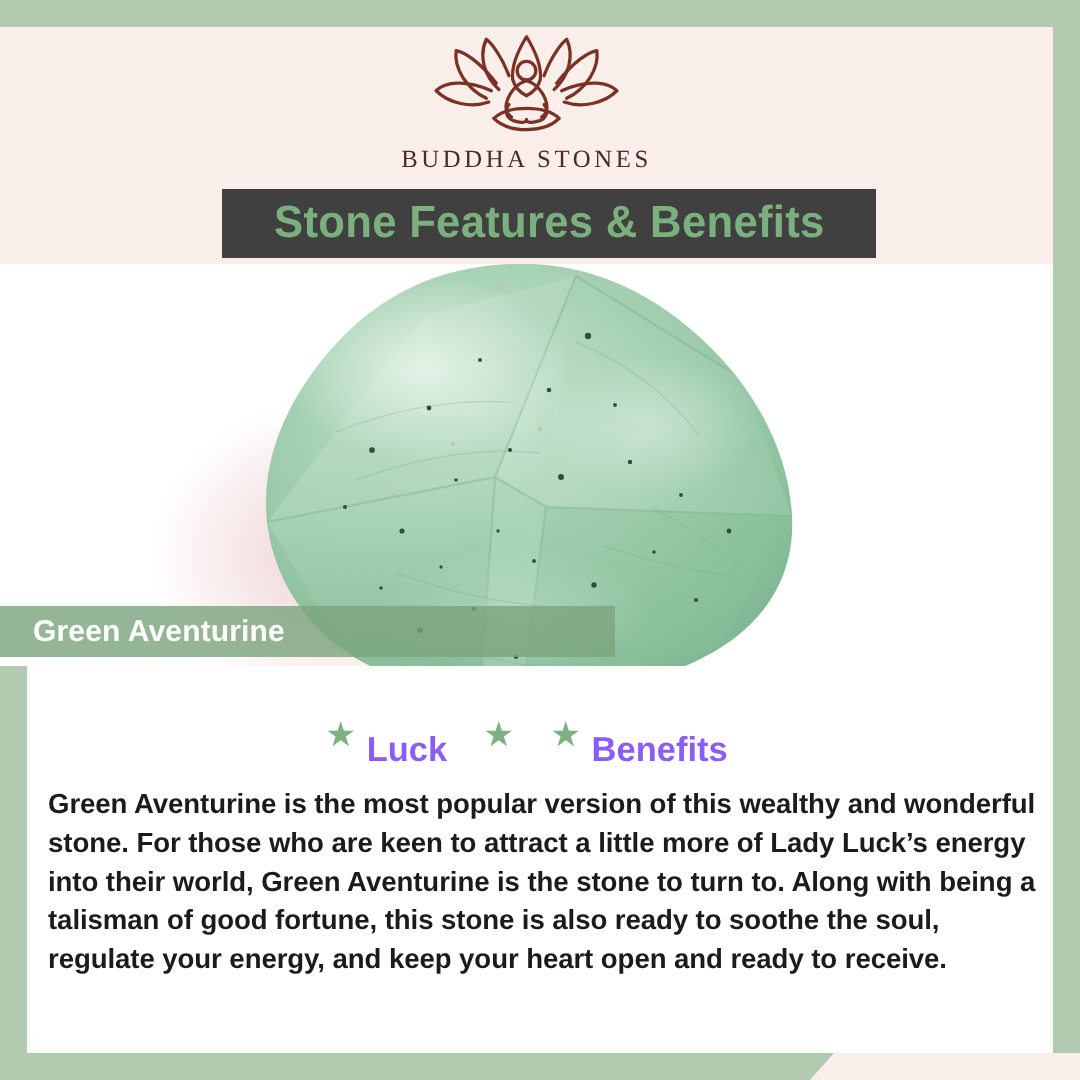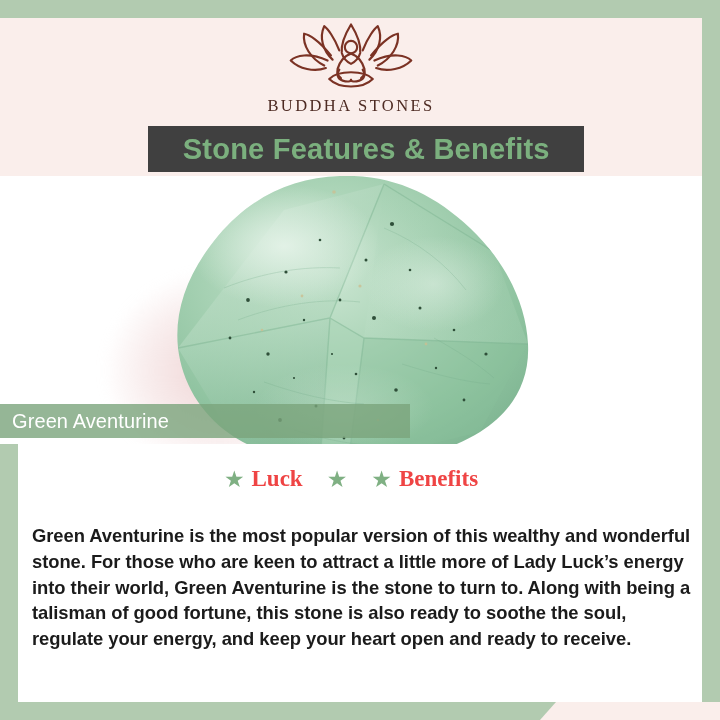--- a/index.html
+++ b/index.html
@@ -160,23 +160,23 @@
     top: 404px;
     width: 410px;
     height: 34px;
     background: rgba(123,164,124,0.80);
     display: flex;
     align-items: center;
   }
   .name-text {
     color: #ffffff;
     font-family: "Liberation Sans Narrow", "Liberation Sans", sans-serif;
-    font-weight: normal;
+    font-weight: bold;
     font-size: 20px;
-    padding-left: 12px;
+    padding-left: 22px;
     letter-spacing: 0.1px;
     white-space: nowrap;
   }
 
   
   .benefits {
     position: absolute;
     left: 0;
     top: 466px;
     width: 702px;
@@ -190,25 +190,26 @@
     align-items: center;
     gap: 7px;
   }
   .star {
     color: #7fb083;
     font-size: 23px;
     line-height: 1;
     display: inline-block;
   }
   .benefit-label {
-    font-family: Liberation Serif, serif;
+    font-family: Liberation Sans, sans-serif;
     font-weight: bold;
     font-size: 23px;
-    color: #ef4444;
+    color: #8b5cf6;
     white-space: nowrap;
+    margin-top: 20px;
   }
 
   
   .body-copy {
     position: absolute;
     left: 32px;
     top: 505px;
     width: 660px;
     font-family: "Liberation Sans Narrow", "Liberation Sans", sans-serif;
     font-weight: bold;

